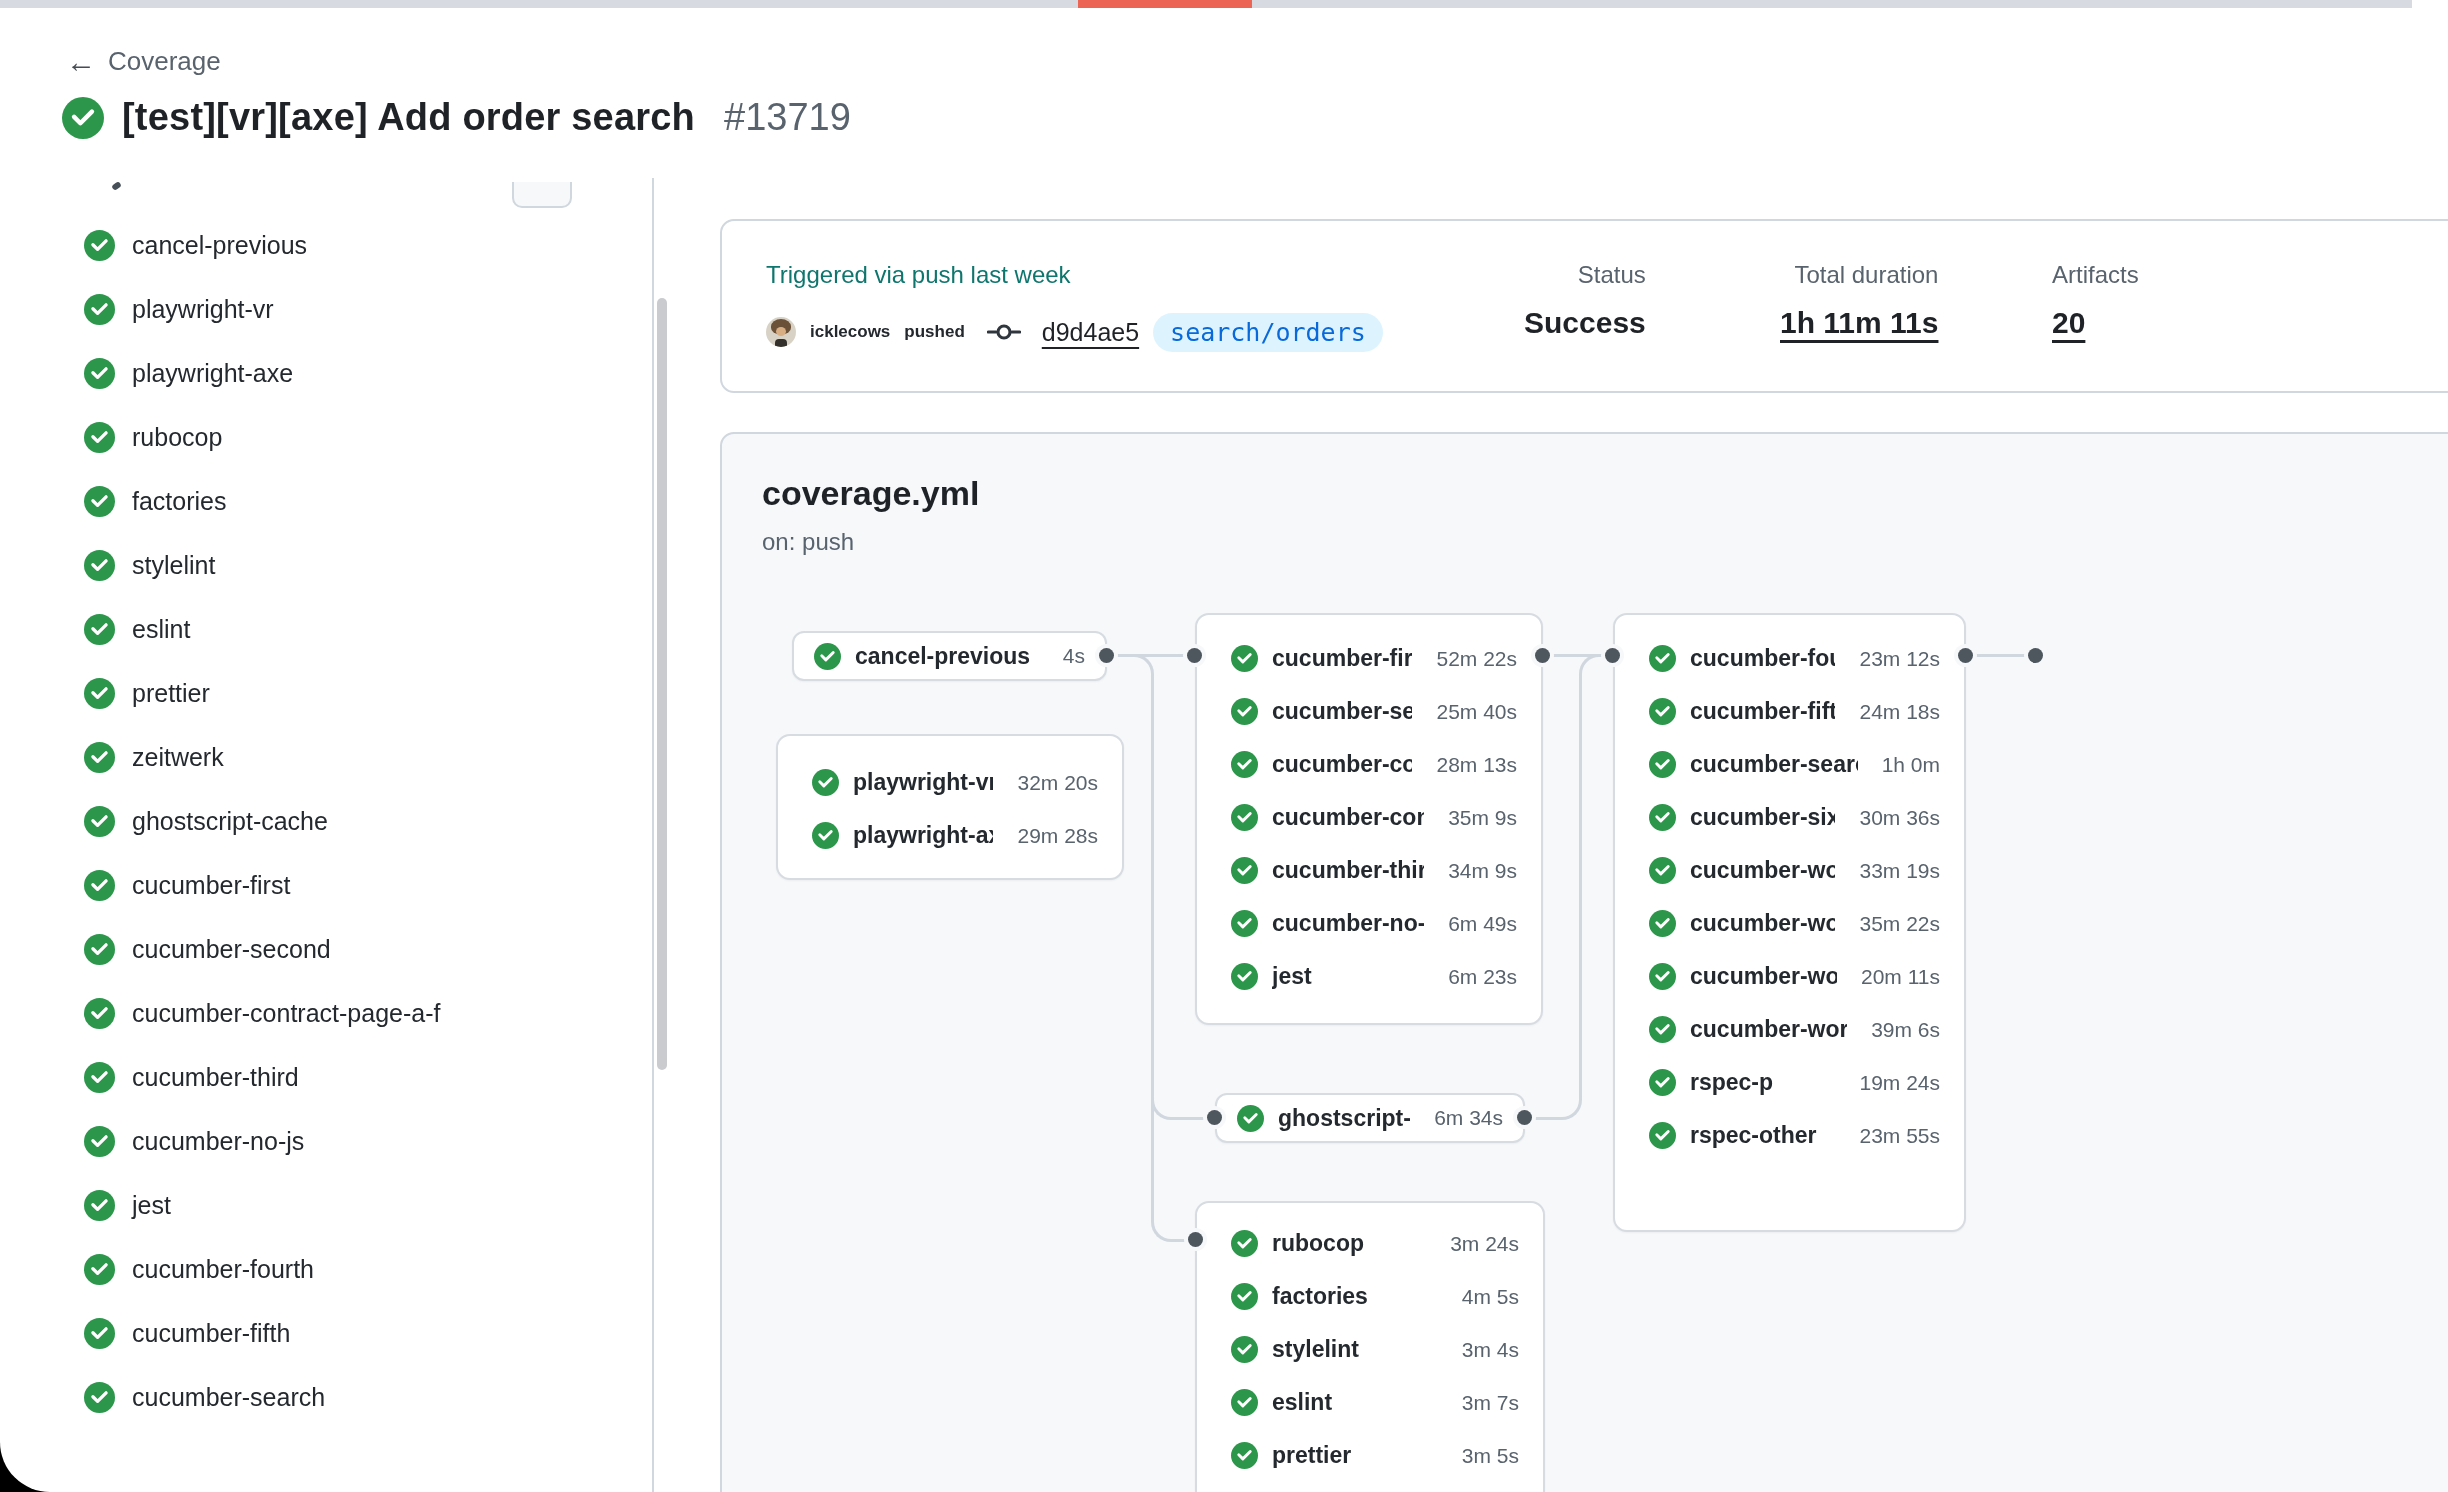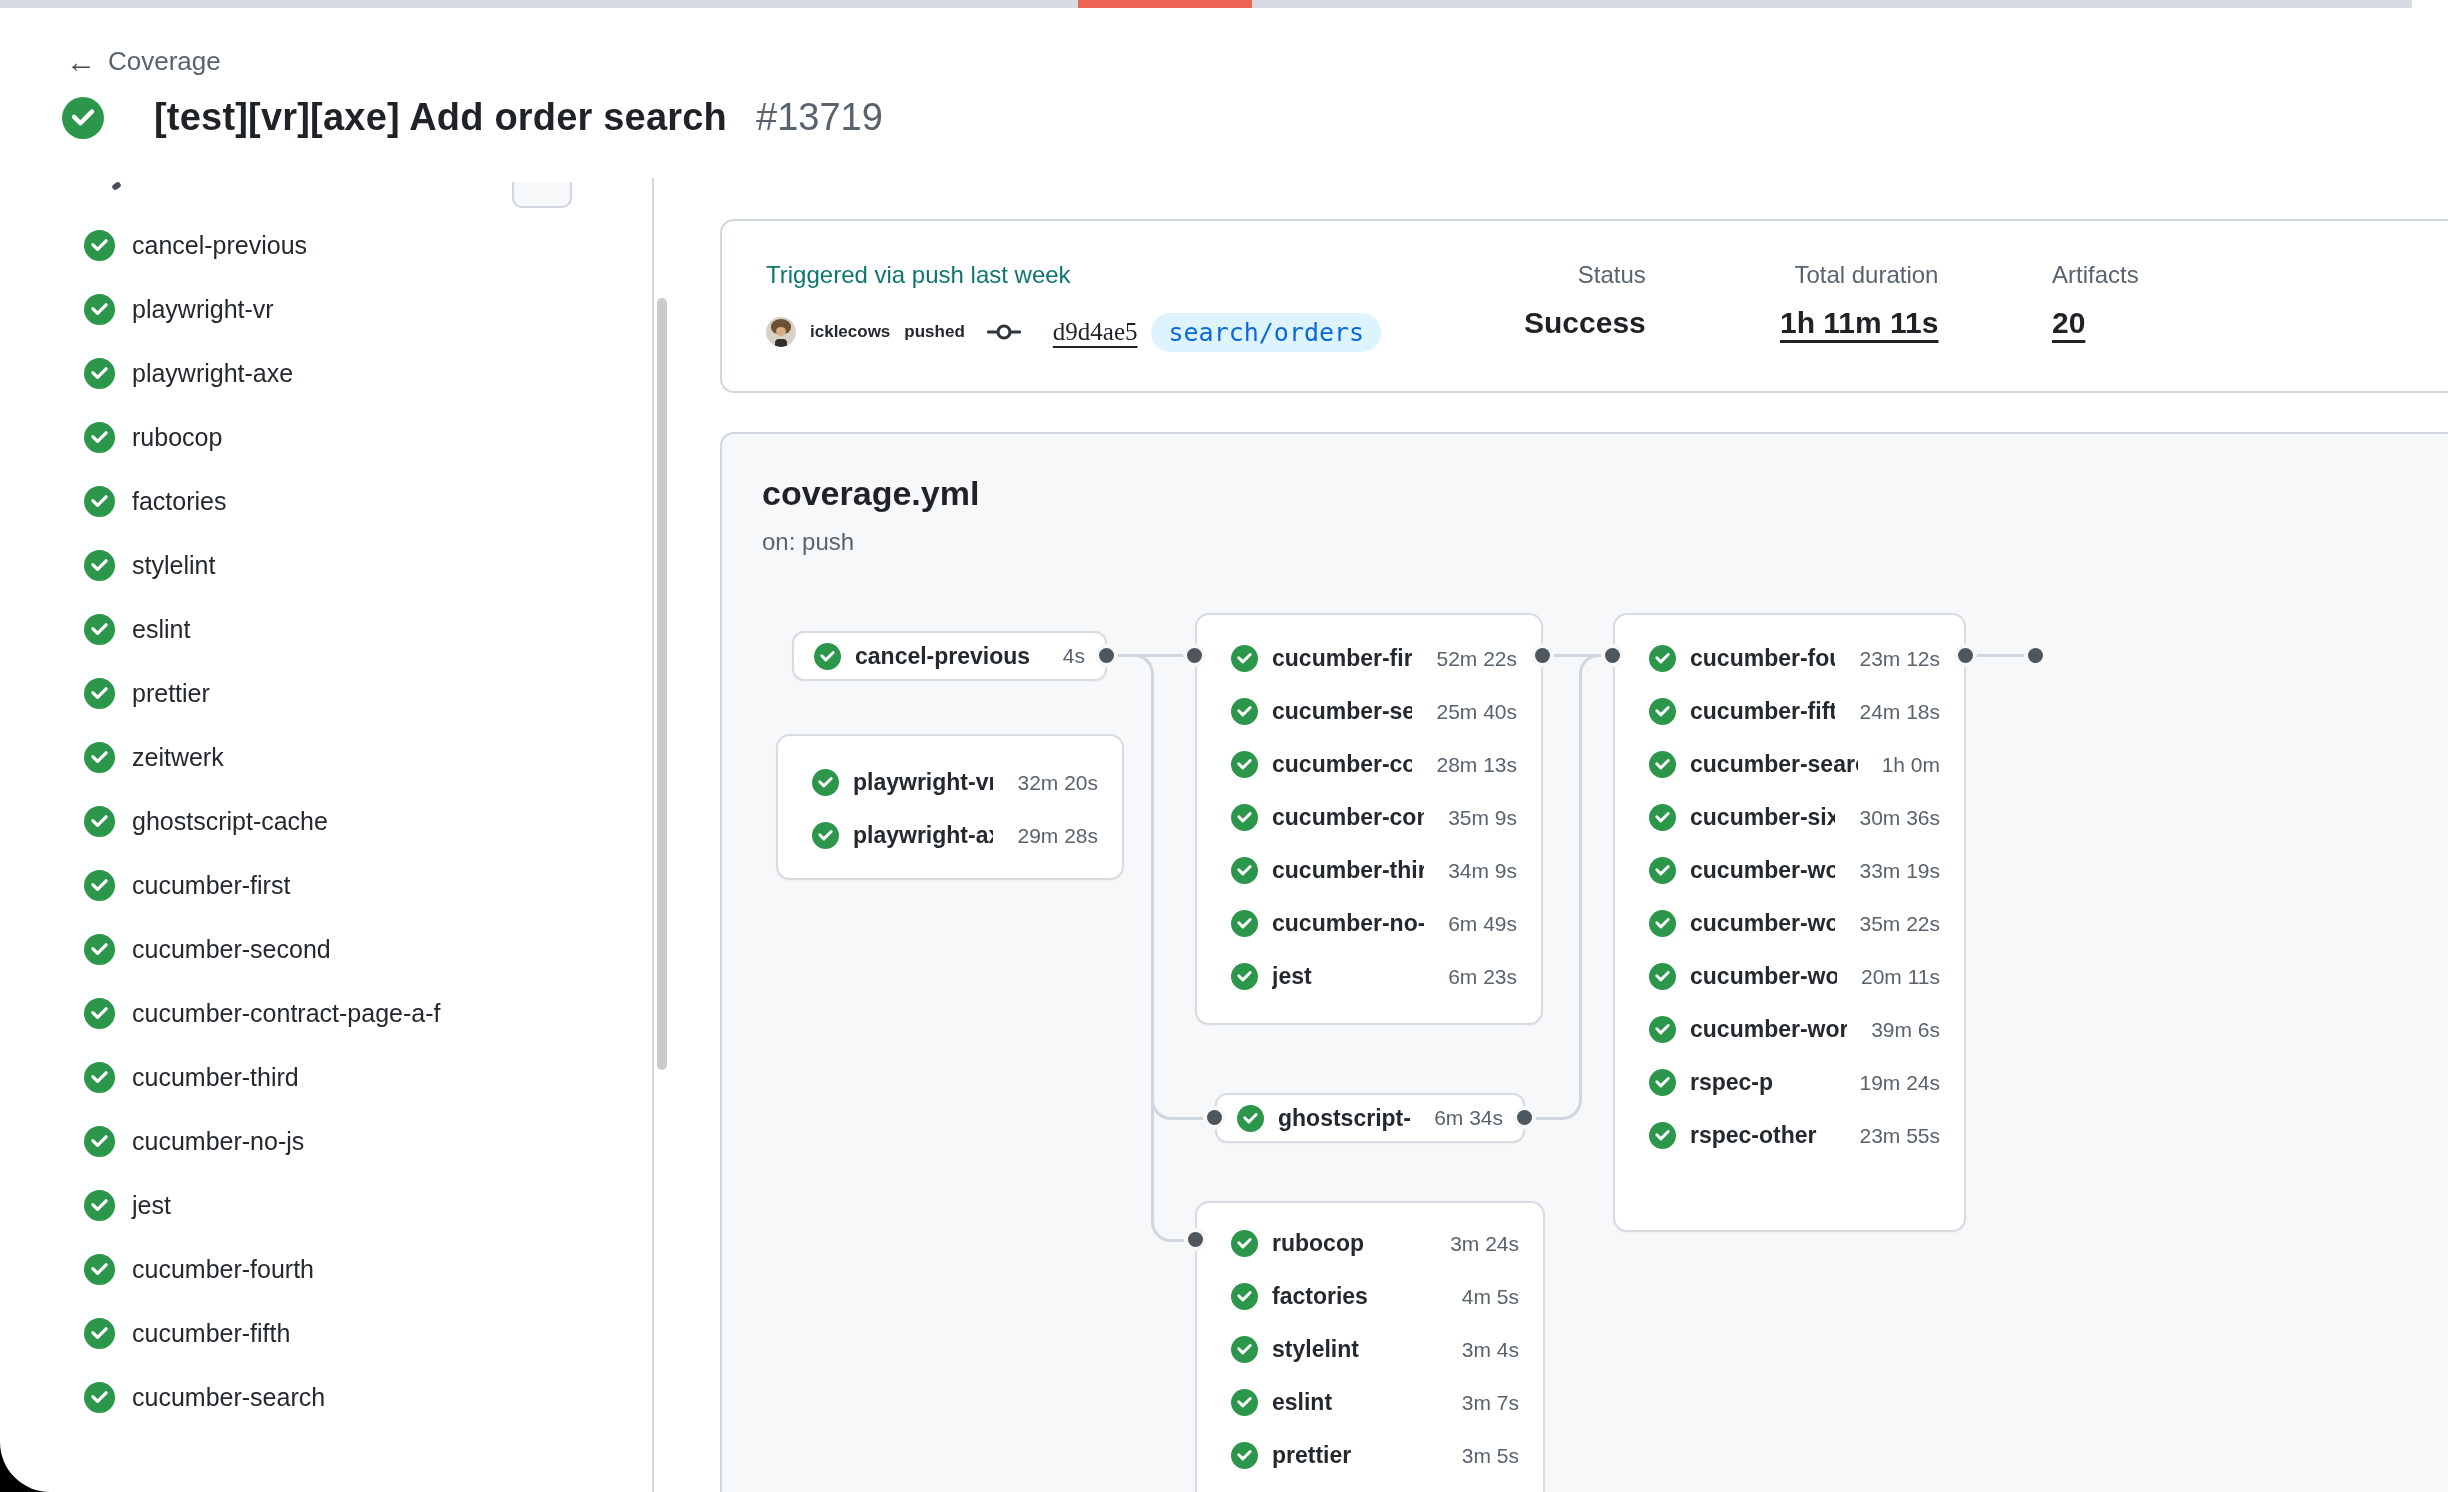--- a/index.html
+++ b/index.html
@@ -6,21 +6,21 @@
   body{font-family:"Liberation Sans","DejaVu Sans",sans-serif;background:#fff;}
   #screen{position:relative;width:2448px;height:1492px;overflow:hidden;background:#ffffff;}
   .abs{position:absolute;}
   
   #topstrip{left:0;top:0;width:2412px;height:8px;background:#d7dae1;}
   #topaccent{left:1078px;top:0;width:174px;height:8px;background:#ec6453;}
   
   #breadcrumb{left:66px;top:46px;display:flex;align-items:center;gap:12px;color:#59636e;font-size:26px;cursor:pointer;}
   #breadcrumb .arr{font-size:30px;color:#454c54;line-height:1;}
   #runtitle{left:62px;top:96px;display:flex;align-items:center;gap:18px;}
-  #runtitle .t{font-size:38px;font-weight:700;color:#1f2328;letter-spacing:.2px;margin-left:32px;}
+  #runtitle .t{font-size:38px;font-weight:700;color:#1f2328;letter-spacing:.2px;}
   #runtitle .n{font-size:38px;font-weight:400;color:#59636e;margin-left:11px;}
   .ckbig{width:42px;height:42px;flex:none;}
   
   #speck{left:112px;top:183px;width:9px;height:6px;background:#474f58;border-radius:3px;transform:rotate(-35deg);}
   #partialbtn{left:512px;top:182px;width:64px;height:26px;overflow:hidden;}
   #partialbtn .inner{position:absolute;left:0;top:-16px;width:56px;height:38px;background:#f6f8fa;border:2px solid #d0d7de;border-radius:10px;}
   #sidebar{left:0;top:180px;width:650px;padding-top:33px;}
   .sbrow{display:flex;align-items:center;height:64px;padding-left:84px;gap:17px;cursor:pointer;}
   .sbrow .lbl{font-size:25px;color:#24292f;}
   .ck{width:31px;height:31px;flex:none;}
@@ -28,21 +28,21 @@
   #thumb{left:657px;top:298px;width:10px;height:772px;background:#c9cbce;border-radius:5px;}
   
   #trigcard{left:720px;top:219px;width:1800px;height:174px;background:#fff;border:2px solid #d0d7de;border-radius:14px;box-sizing:border-box;}
   #trig-label{left:44px;top:40px;font-size:24px;color:#0f766e;text-align:center;}
   #pushrow{left:44px;top:90px;display:flex;align-items:center;gap:14px;height:42px;}
   .avatar{width:30px;height:30px;border-radius:50%;background:#d8d2c6;position:relative;overflow:hidden;flex:none;}
   .avatar .hair{position:absolute;top:2px;left:5px;right:5px;height:15px;border-radius:50% 50% 42% 42%;background:#6b5138;}
   .avatar .face{position:absolute;top:10px;left:10px;width:10px;height:9px;border-radius:50%;background:#d7ad84;}
   .avatar .bodyp{position:absolute;bottom:0;left:9px;right:9px;height:8px;background:#33302c;border-radius:4px 4px 0 0;}
   #pushrow .who{font-size:17px;font-weight:600;color:#24292f;white-space:nowrap;}
-  #pushrow .sha{font-family:Liberation Serif, serif;font-size:25px;color:#1f2328;text-decoration:underline;text-underline-offset:6px;text-decoration-thickness:2px;cursor:pointer;margin-left:18px;}
+  #pushrow .sha{font-family:Liberation Sans, sans-serif;font-size:25px;color:#1f2328;text-decoration:underline;text-underline-offset:6px;text-decoration-thickness:2px;cursor:pointer;margin-left:7px;}
   .chip{font-family:"DejaVu Sans Mono","Liberation Mono",monospace;font-size:25px;color:#0969da;background:#ddf4ff;border-radius:20px;padding:5px 17px;cursor:pointer;white-space:nowrap;}
   .stat{top:40px;}
   .stat .sl{font-size:24px;color:#59636e;text-align:right;}
   .stat .sv{margin-top:17px;font-size:30px;font-weight:700;color:#1f2328;}
   .stat .sv.u{text-decoration:underline;text-underline-offset:7px;text-decoration-thickness:2.5px;cursor:pointer;}
   
   #gcard{left:720px;top:432px;width:1800px;height:1160px;background:#f6f8fa;border:2px solid #d0d7de;border-radius:14px 0 0 0;box-sizing:border-box;}
   #wfname{left:40px;top:40px;font-size:34px;font-weight:700;color:#1f2328;}
   #wftrig{left:40px;top:94px;font-size:24px;color:#59636e;}
   .node,.group{position:absolute;background:#fff;border:2px solid #d7dce2;border-radius:12px;box-sizing:border-box;box-shadow:0 1px 2px rgba(31,35,40,.05);z-index:4;}

